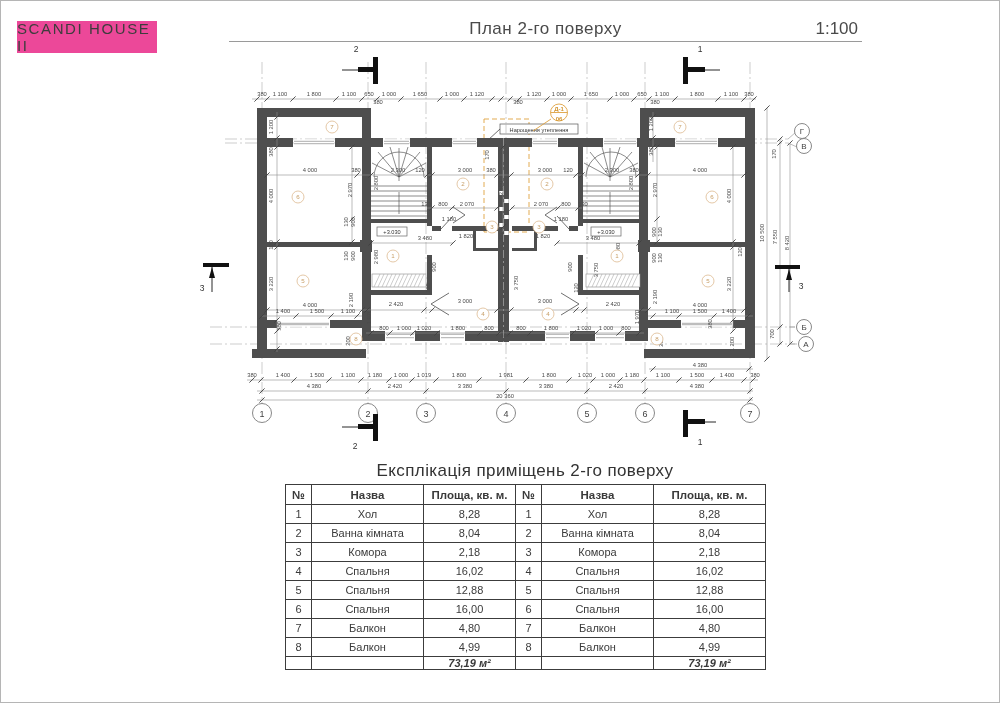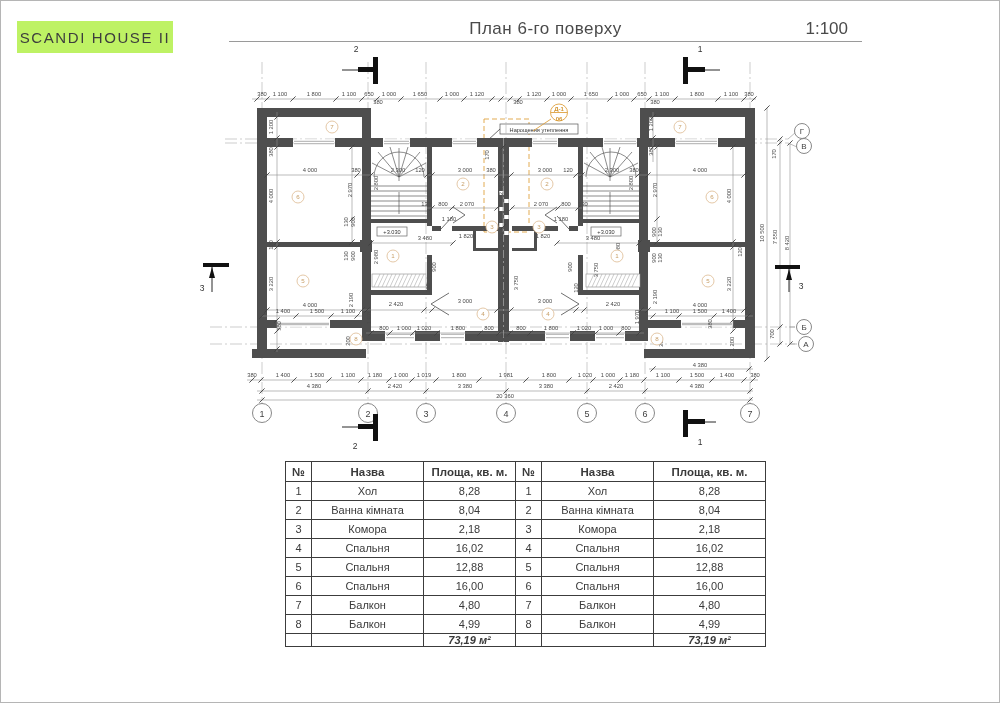--- a/index.html
+++ b/index.html
@@ -1,22 +1,22 @@
 <!DOCTYPE html>
 <html><head>
 <meta charset="utf-8">
 <style>
   html,body{margin:0;padding:0;background:#fff;}
   body{width:1000px;height:703px;position:relative;font-family:"Liberation Sans",sans-serif;overflow:hidden;}
   .frame{position:absolute;inset:0;border:1px solid #b5b5b5;pointer-events:none;}
-  .logo{position:absolute;left:17px;top:21px;width:156px;height:32px;background:#bef264;color:#3d3d3d;
+  .logo{position:absolute;left:17px;top:21px;width:140px;height:32px;background:#ec4899;color:#3d3d3d;
         font-size:15px;letter-spacing:1.6px;display:flex;align-items:center;justify-content:center;font-weight:500;}
   .htitle{position:absolute;top:19px;left:229px;width:633px;height:22px;border-bottom:1px solid #9a9a9a;}
   .htitle .t{position:absolute;left:0;right:0;text-align:center;font-size:17px;color:#4a4a4a;letter-spacing:.5px;}
-  .htitle .s{position:absolute;right:14px;top:0;font-size:17px;color:#4a4a4a;}
+  .htitle .s{position:absolute;right:4px;top:0;font-size:17px;color:#4a4a4a;}
   svg{position:absolute;left:0;top:0;}
   svg text{font-family:"Liberation Sans","DejaVu Sans",sans-serif;}
   .wall{fill:#4e4e4e;}
   .win{fill:#ffffff;}
   .winl{stroke:#8a8a8a;stroke-width:.7;}
   .grid{stroke:#b8b8b8;stroke-width:.7;stroke-dasharray:12 3 2 3;fill:none;}
   .dim{stroke:#8f8f8f;stroke-width:.6;fill:none;}
   .tick{stroke:#3f3f3f;stroke-width:.9;fill:none;}
   .d{font-size:5.8px;fill:#4a4a4a;}
   .stair{stroke:#5a5a5a;stroke-width:.7;fill:none;}
@@ -50,21 +50,21 @@
 </head>
 <body>
 
 <div class="frame"></div>
 
 <div class="logo">
   <span>SCANDI HOUSE II</span>
 </div>
 
 <div class="htitle">
-  <div class="t">План 6-го поверху</div>
+  <div class="t">План 2-го поверху</div>
   <div class="s">1:100</div>
 </div>
 
 <svg id="plan-svg" width="1000" height="460" viewBox="0 0 1000 460">
 
   <rect class="odash" x="484" y="119" width="45" height="113"></rect>
 
   <g>
     <line class="thin" x1="500" y1="129" x2="487" y2="141"></line>
     <path class="tick" d="M485 143 L491 138"></path>
@@ -651,20 +651,21 @@
       <polygon points="209,278 215,278 212,267" class="sectf"></polygon>
       <text x="202" y="291" class="sectt">3</text>
       <rect x="775" y="265" width="25" height="4" class="sectf"></rect>
       <line x1="789" y1="269" x2="789" y2="292" class="sectl"></line>
       <polygon points="786,280 792,280 789,269" class="sectf"></polygon>
       <text x="801" y="289" class="sectt">3</text>
     </g>
   </svg>
 
 <div class="expl">
+  <h2>Експлікація приміщень 2-го поверху</h2>
   <table>
     <colgroup>
       <col style="width:26px">
         <col style="width:112px">
         <col style="width:92px">
       <col style="width:26px">
         <col style="width:112px">
         <col style="width:112px">
     </colgroup>
     <thead>

